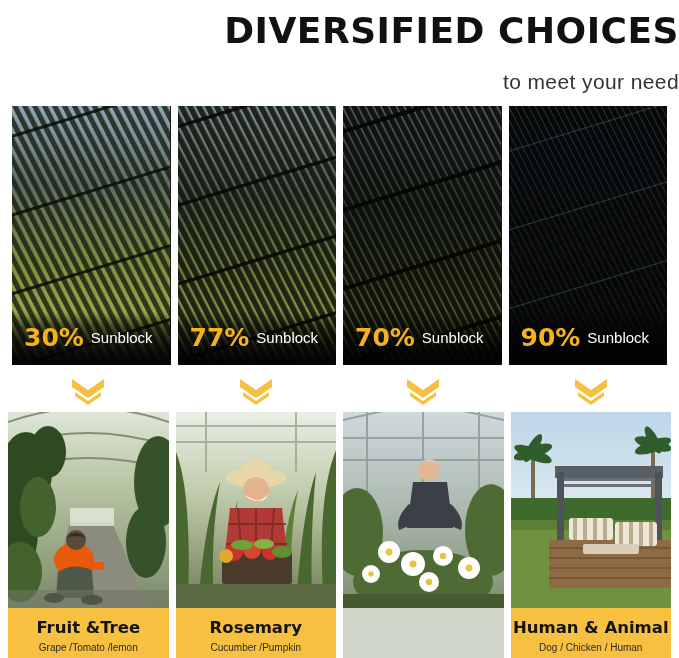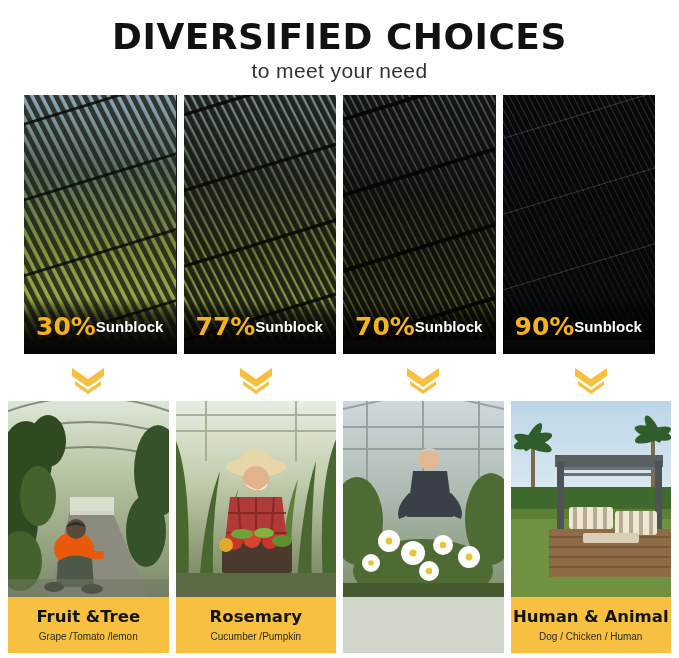--- a/index.html
+++ b/index.html
@@ -6,42 +6,42 @@
   body {
     width: 679px;
     height: 658px;
     background: #ffffff;
     font-family: "Liberation Sans", sans-serif;
     overflow: hidden;
   }
   .page { width: 679px; height: 658px; position: relative; }
 
   
-  .header { text-align: center; padding-top: 18px; }
+  .header { text-align: right; padding-top: 12px; }
   .title {
     font-size: 36px;
     font-weight: bold;
     letter-spacing: 0.5px;
     color: #111111;
     line-height: 1.05;
     font-family: "DejaVu Sans", sans-serif;
   }
   .subtitle {
     font-size: 21px;
     color: #333333;
-    margin-top: 3px;
+    margin-top: 20px;
     letter-spacing: 0.4px;
     font-family: "Liberation Sans", sans-serif;
   }
 
   
   .top-row {
     display: flex;
     gap: 7px;
-    padding: 0 24px;
+    padding: 0 12px;
     margin-top: 12px;
   }
   .panel {
     position: relative;
     width: 161px;
     height: 259px;
     overflow: hidden;
     background: #1a1d17;
   }
   .mesh { position: absolute; inset: 0; }
@@ -56,21 +56,22 @@
   }
   .pct {
     color: #f5b21a;
     font-size: 25px;
     font-weight: bold;
     font-family: "DejaVu Sans", sans-serif;
   }
   .sunblock {
     color: #ffffff;
     font-size: 15px;
-    font-weight: bold;
+    margin-left: 7px;
+    font-weight: normal;
   }
 
   
   .arrow-row {
     display: flex;
     gap: 7px;
     padding: 0 8px;
     margin-top: 9px;
     height: 34px;
   }

